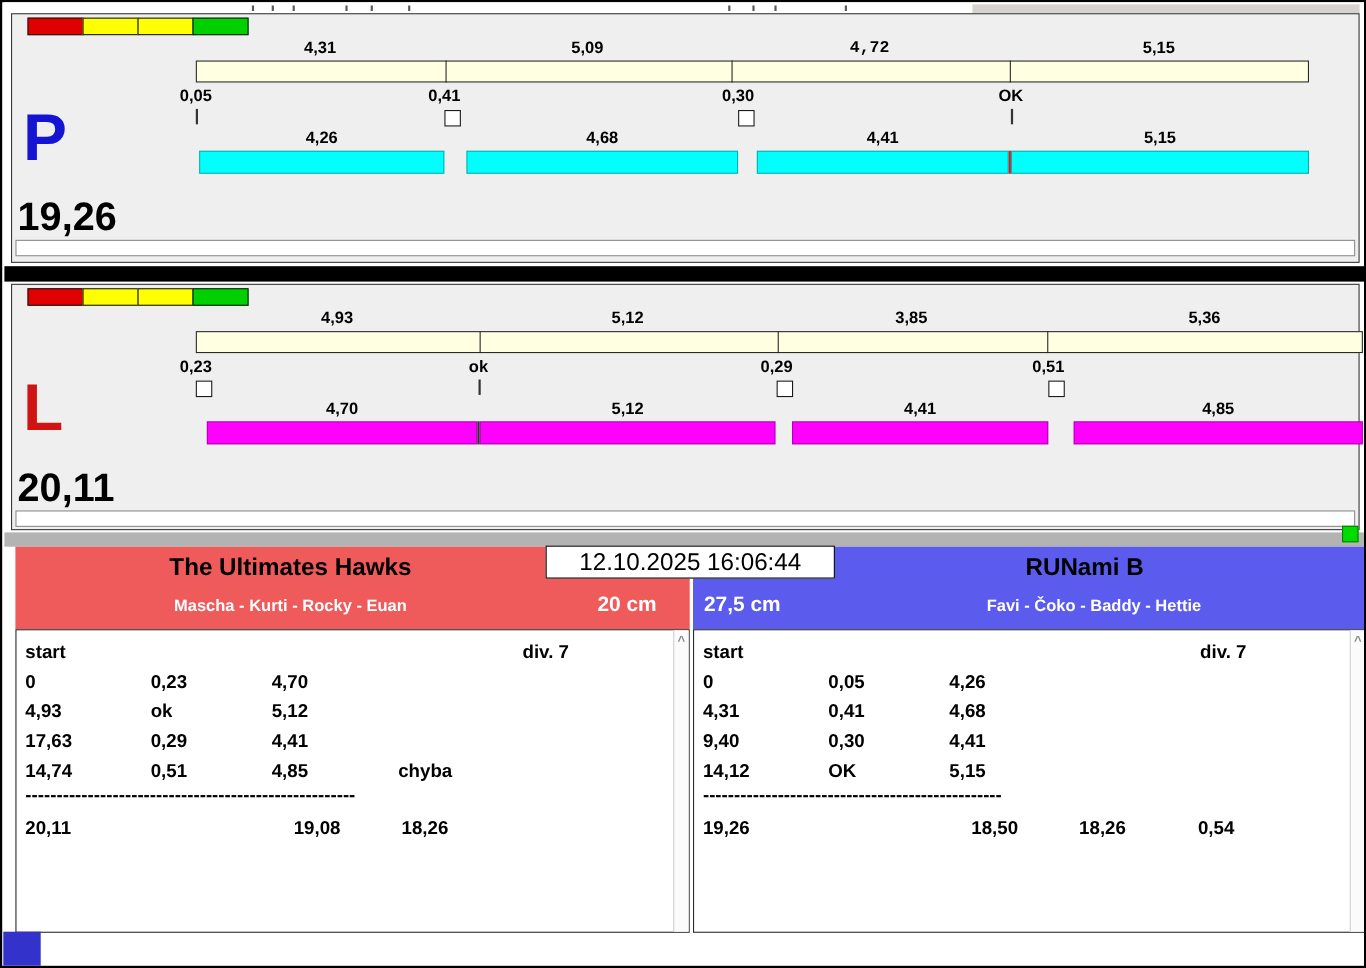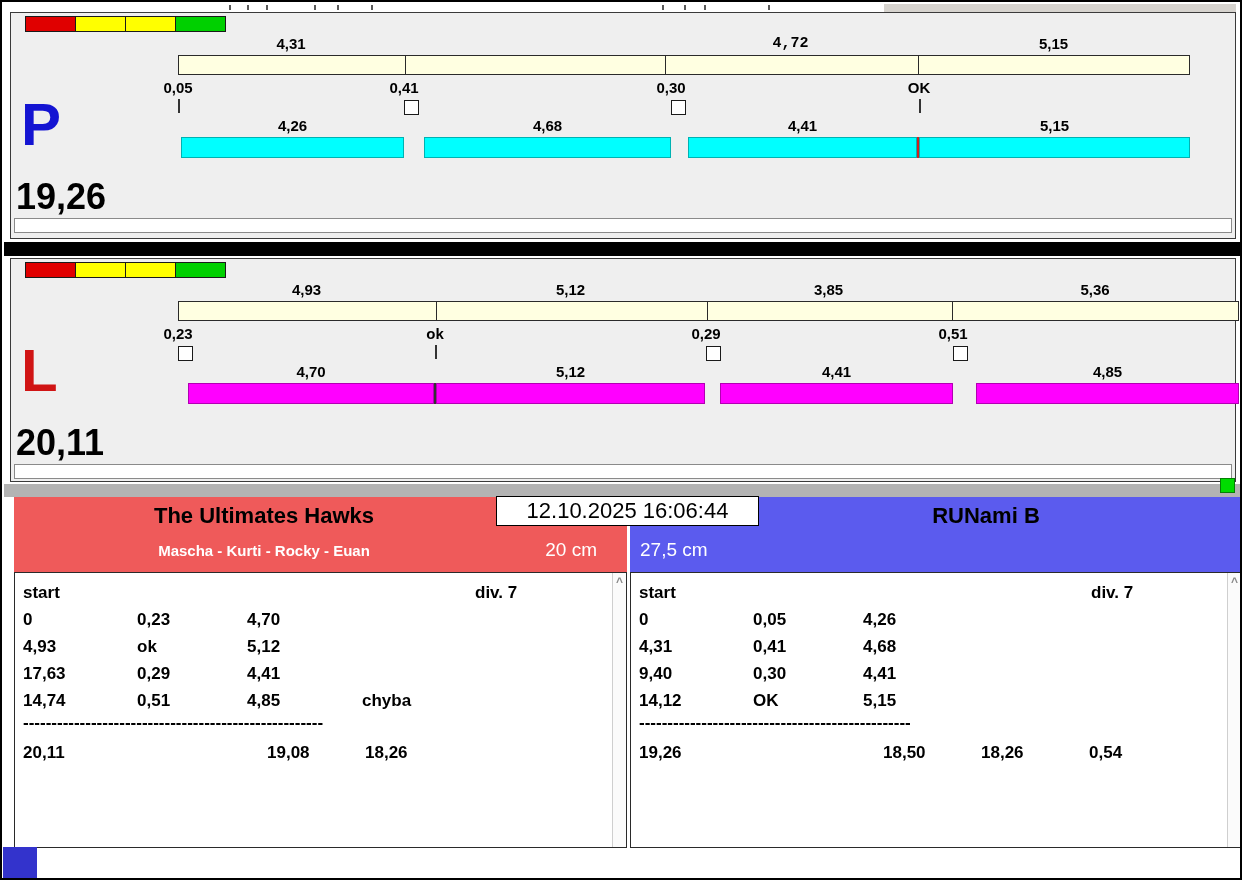--- a/index.html
+++ b/index.html
@@ -37,21 +37,21 @@
   .team { position:absolute; top:495px; }
   #team-0 { left:12px; width:613px; }
   #team-1 { left:628px; width:612px; }
   .team-header { position:relative; height:75px; }
   .team-title { position:absolute; top:6px; font-size:22px; font-weight:bold; color:#000; text-align:center; }
   #team-0 .team-title { left:0; width:500px; }
   #team-1 .team-title { left:100px; width:512px; }
   .team-members { position:absolute; top:45px; font-size:15px; font-weight:bold; color:#fff; text-align:center; }
   #team-0 .team-members { left:0; width:500px; }
   #team-1 .team-members { left:137px; width:455px; }
-  .team-height { position:absolute; top:42px; font-size:19px; font-weight:normal; color:#fff; }
+  .team-height { position:absolute; top:42px; font-size:19px; font-weight:bold; color:#fff; }
   #team-0 .team-height { right:30px; }
   #team-1 .team-height { left:10px; }
   .team-table { position:relative; height:276px; background:#fff; border:1px solid #2a2a2a; }
   .cell { position:absolute; font-size:17px; font-weight:bold; color:#000; white-space:pre; }
   .scrollbar { position:absolute; right:0; top:0; bottom:0; width:14px; border-left:1px solid #cfcfcf; background:#fbfbfb; }
   .sb-arrow { width:100%; text-align:center; font-size:12px; color:#8a8a8a; line-height:14px; margin-top:2px; font-weight:bold; }
 
   .timestamp-box { position:absolute; left:494px; top:494px; width:263px; height:30px; background:#fff;
                    border:1px solid #000; z-index:5; display:flex; align-items:center; justify-content:center;
                    font-size:22px; color:#000; }
@@ -83,20 +83,21 @@
         <div class="light" style="background: rgb(255, 255, 0);"></div>
         <div class="light" style="background: rgb(255, 255, 0);"></div>
         <div class="light" style="background: rgb(0, 208, 0);"></div>
       </div>
       <div class="measure-bar" style="left: 167px; width: 1012px;">
         <div class="bar-tick" style="left: 226px;"></div>
         <div class="bar-tick" style="left: 486px;"></div>
         <div class="bar-tick" style="left: 739px;"></div>
       </div>
       <div class="seg-label" style="left: 167px; width: 226px;">4,31</div>
+      <div class="seg-label" style="left: 393px; width: 260px;">5,09</div>
       <div class="seg-label" style="left: 653px; width: 253px; font-family: Liberation Mono, monospace;">4,72</div>
       <div class="seg-label" style="left: 906px; width: 273px;">5,15</div>
       <div class="mid-label" style="left: 127px;">0,05</div>
       <div class="mark-tick" style="left: 167px;"></div>
       <div class="mid-label" style="left: 353px;">0,41</div>
       <div class="mark-box" style="left: 393px;"></div>
       <div class="mid-label" style="left: 620px;">0,30</div>
       <div class="mark-box" style="left: 660px;"></div>
       <div class="mid-label" style="left: 868px;">OK</div>
       <div class="mark-tick" style="left: 908px;"></div>
@@ -180,20 +181,21 @@
         <div class="cell" style="left: 252px; top: 170px;">19,08</div>
         <div class="cell" style="left: 350px; top: 170px;">18,26</div>
         <div class="scrollbar">
           <div class="sb-arrow">^</div>
         </div>
       </div>
     </div>
   <div class="team" id="team-1">
       <div class="team-header" style="background: rgb(91, 91, 238);">
         <div class="team-title">RUNami B</div>
+        <div class="team-members">Favi - Čoko - Baddy - Hettie</div>
         <div class="team-height">27,5 cm</div>
       </div>
       <div class="team-table">
         <div class="cell" style="left: 8px; top: 10px;">start</div>
         <div class="cell" style="left: 460px; top: 10px;">div. 7</div>
         <div class="cell" style="left: 8px; top: 37px;">0</div>
         <div class="cell" style="left: 122px; top: 37px;">0,05</div>
         <div class="cell" style="left: 232px; top: 37px;">4,26</div>
         <div class="cell" style="left: 8px; top: 64px;">4,31</div>
         <div class="cell" style="left: 122px; top: 64px;">0,41</div>

